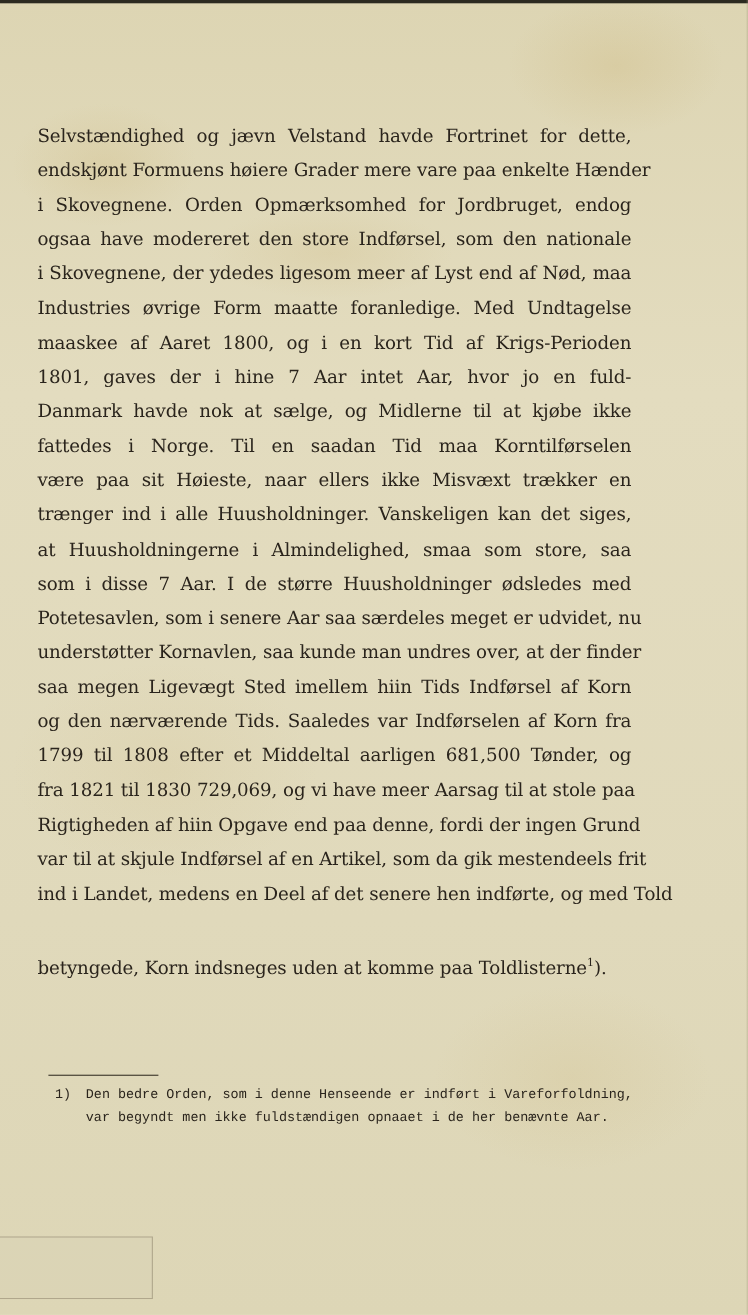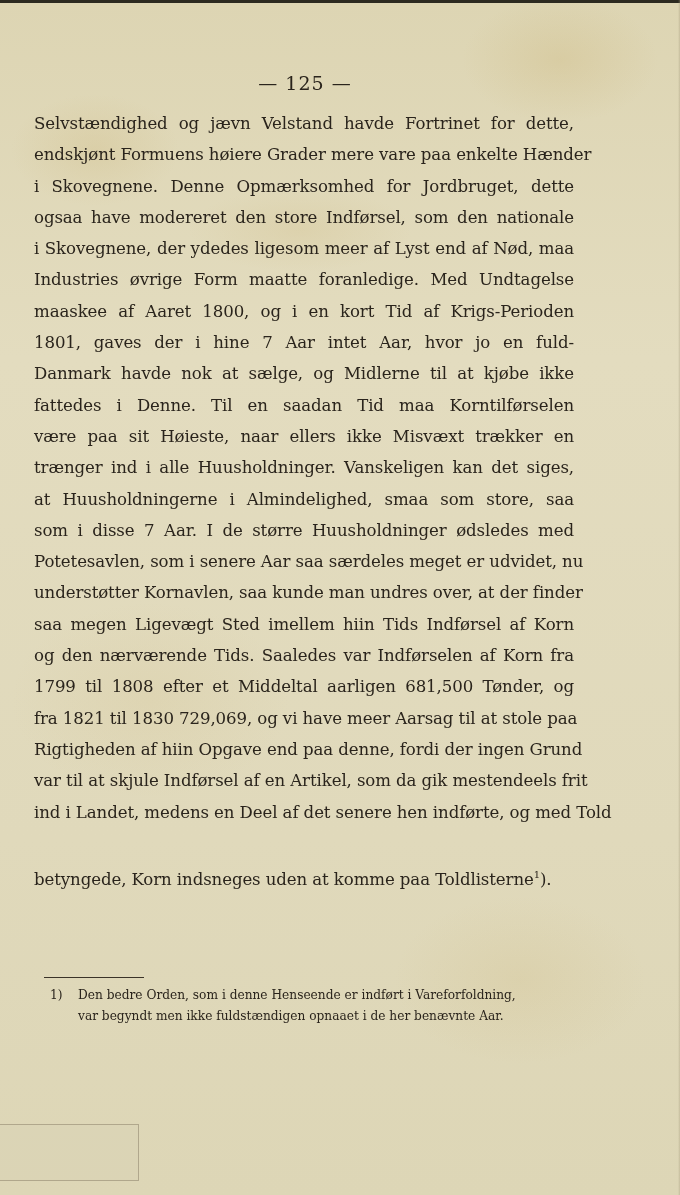--- a/index.html
+++ b/index.html
@@ -76,20 +76,21 @@
       top: 977px;
       width: 100px;
       height: 1px;
       background: #3a3328;
     }
     .footnotes {
       position: absolute;
       left: 50px;
       top: 985px;
       width: 510px;
+      font-family: Liberation Mono, monospace;
     }
     .fn-line {
       height: 21px;
       line-height: 21px;
       font-size: 12.2px;
       white-space: nowrap;
       color: #2a241c;
     }
     .fn-line.indent {
       padding-left: 28px;
@@ -114,33 +115,32 @@
       background: rgba(215,208,180,0.35);
     }
   </style>
 </head>
 <body>
 
 <div class="page">
   <div class="top-edge"></div>
   <div class="right-edge"></div>
 
-  <div class="page-number">— 125 —</div>
 
   <div class="body-text">
     <div class="line">Selvstændighed og jævn Velstand havde Fortrinet for dette,</div>
     <div class="line">endskjønt Formuens høiere Grader mere vare paa enkelte Hænder</div>
-    <div class="line">i Skovegnene. Denne Opmærksomhed for Jordbruget, dette</div>
+    <div class="line">i Skovegnene. Orden Opmærksomhed for Jordbruget, endog</div>
     <div class="line">ogsaa have modereret den store Indførsel, som den nationale</div>
     <div class="line">i Skovegnene, der ydedes ligesom meer af Lyst end af Nød, maa</div>
     <div class="line">Industries øvrige Form maatte foranledige. Med Undtagelse</div>
     <div class="line">maaskee af Aaret 1800, og i en kort Tid af Krigs-Perioden</div>
     <div class="line">1801, gaves der i hine 7 Aar intet Aar, hvor jo en fuld-</div>
     <div class="line">Danmark havde nok at sælge, og Midlerne til at kjøbe ikke</div>
-    <div class="line">fattedes i Denne. Til en saadan Tid maa Korntilførselen</div>
+    <div class="line">fattedes i Norge. Til en saadan Tid maa Korntilførselen</div>
     <div class="line">være paa sit Høieste, naar ellers ikke Misvæxt trækker en</div>
     <div class="line">trænger ind i alle Huusholdninger. Vanskeligen kan det siges,</div>
     <div class="line">at Huusholdningerne i Almindelighed, smaa som store, saa</div>
     <div class="line">som i disse 7 Aar. I de større Huusholdninger ødsledes med</div>
     <div class="line">Potetesavlen, som i senere Aar saa særdeles meget er udvidet, nu</div>
     <div class="line">understøtter Kornavlen, saa kunde man undres over, at der finder</div>
     <div class="line">saa megen Ligevægt Sted imellem hiin Tids Indførsel af Korn</div>
     <div class="line">og den nærværende Tids. Saaledes var Indførselen af Korn fra</div>
     <div class="line">1799 til 1808 efter et Middeltal aarligen 681,500 Tønder, og</div>
     <div class="line">fra 1821 til 1830 729,069, og vi have meer Aarsag til at stole paa</div>

